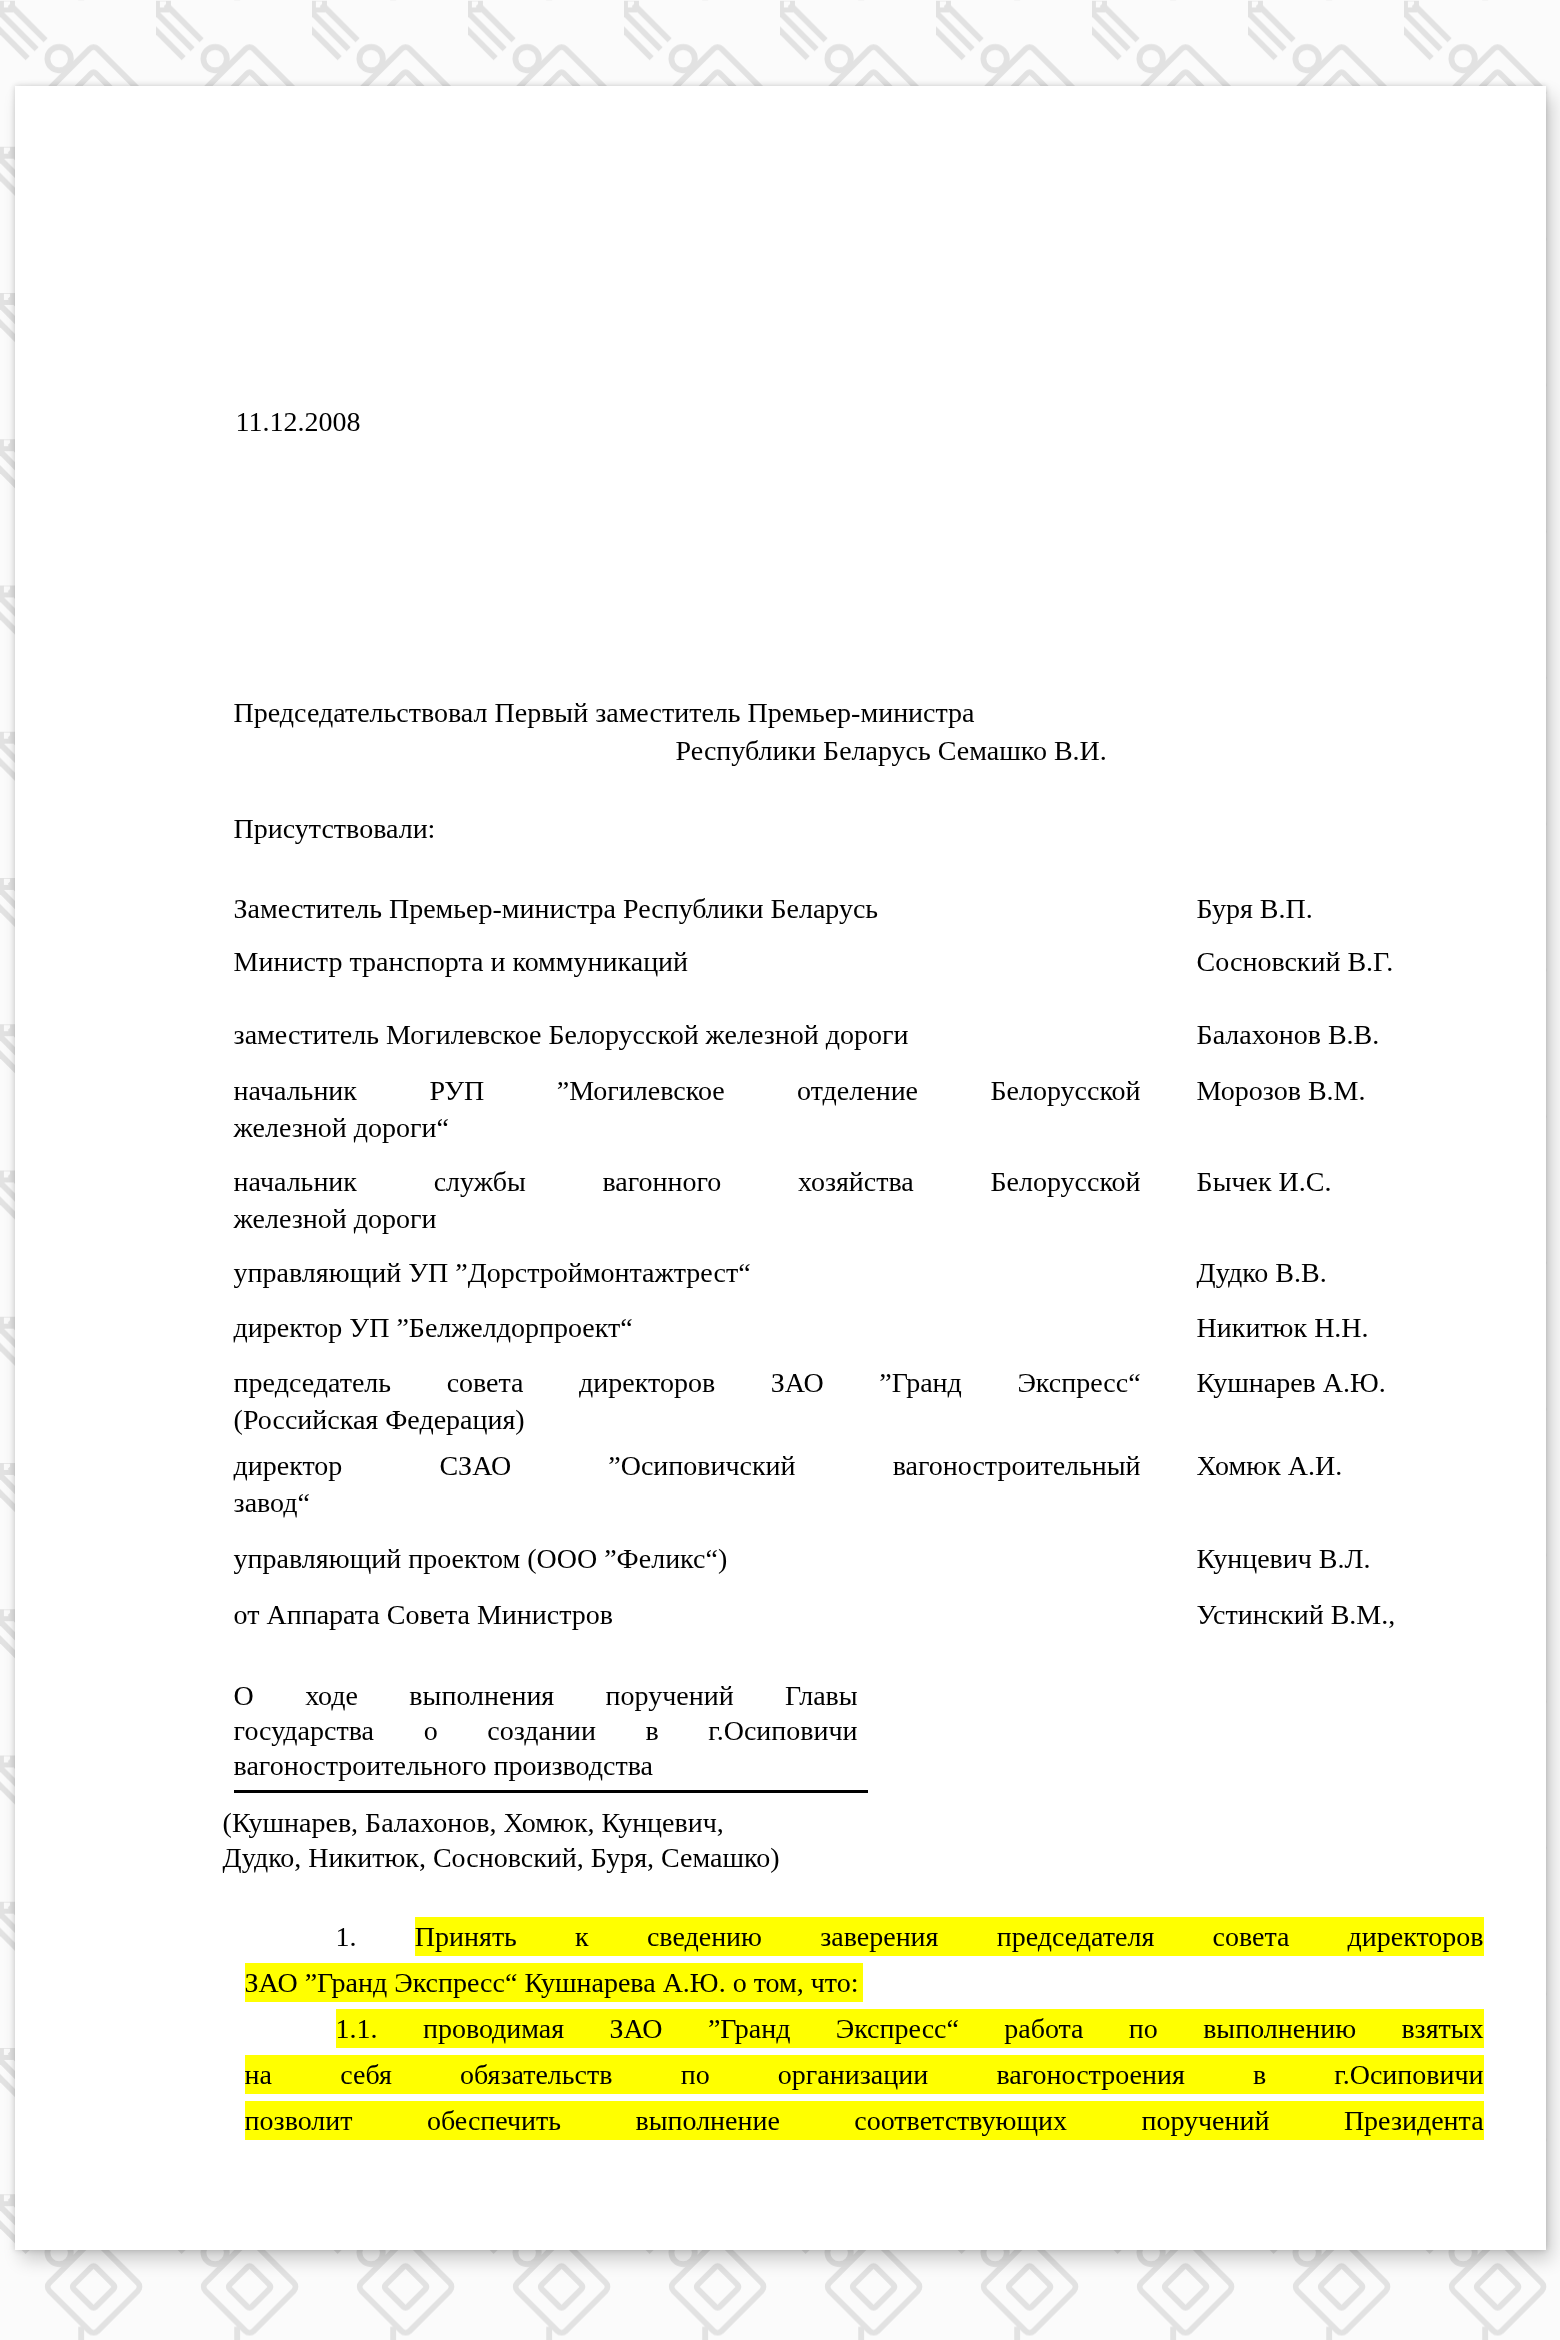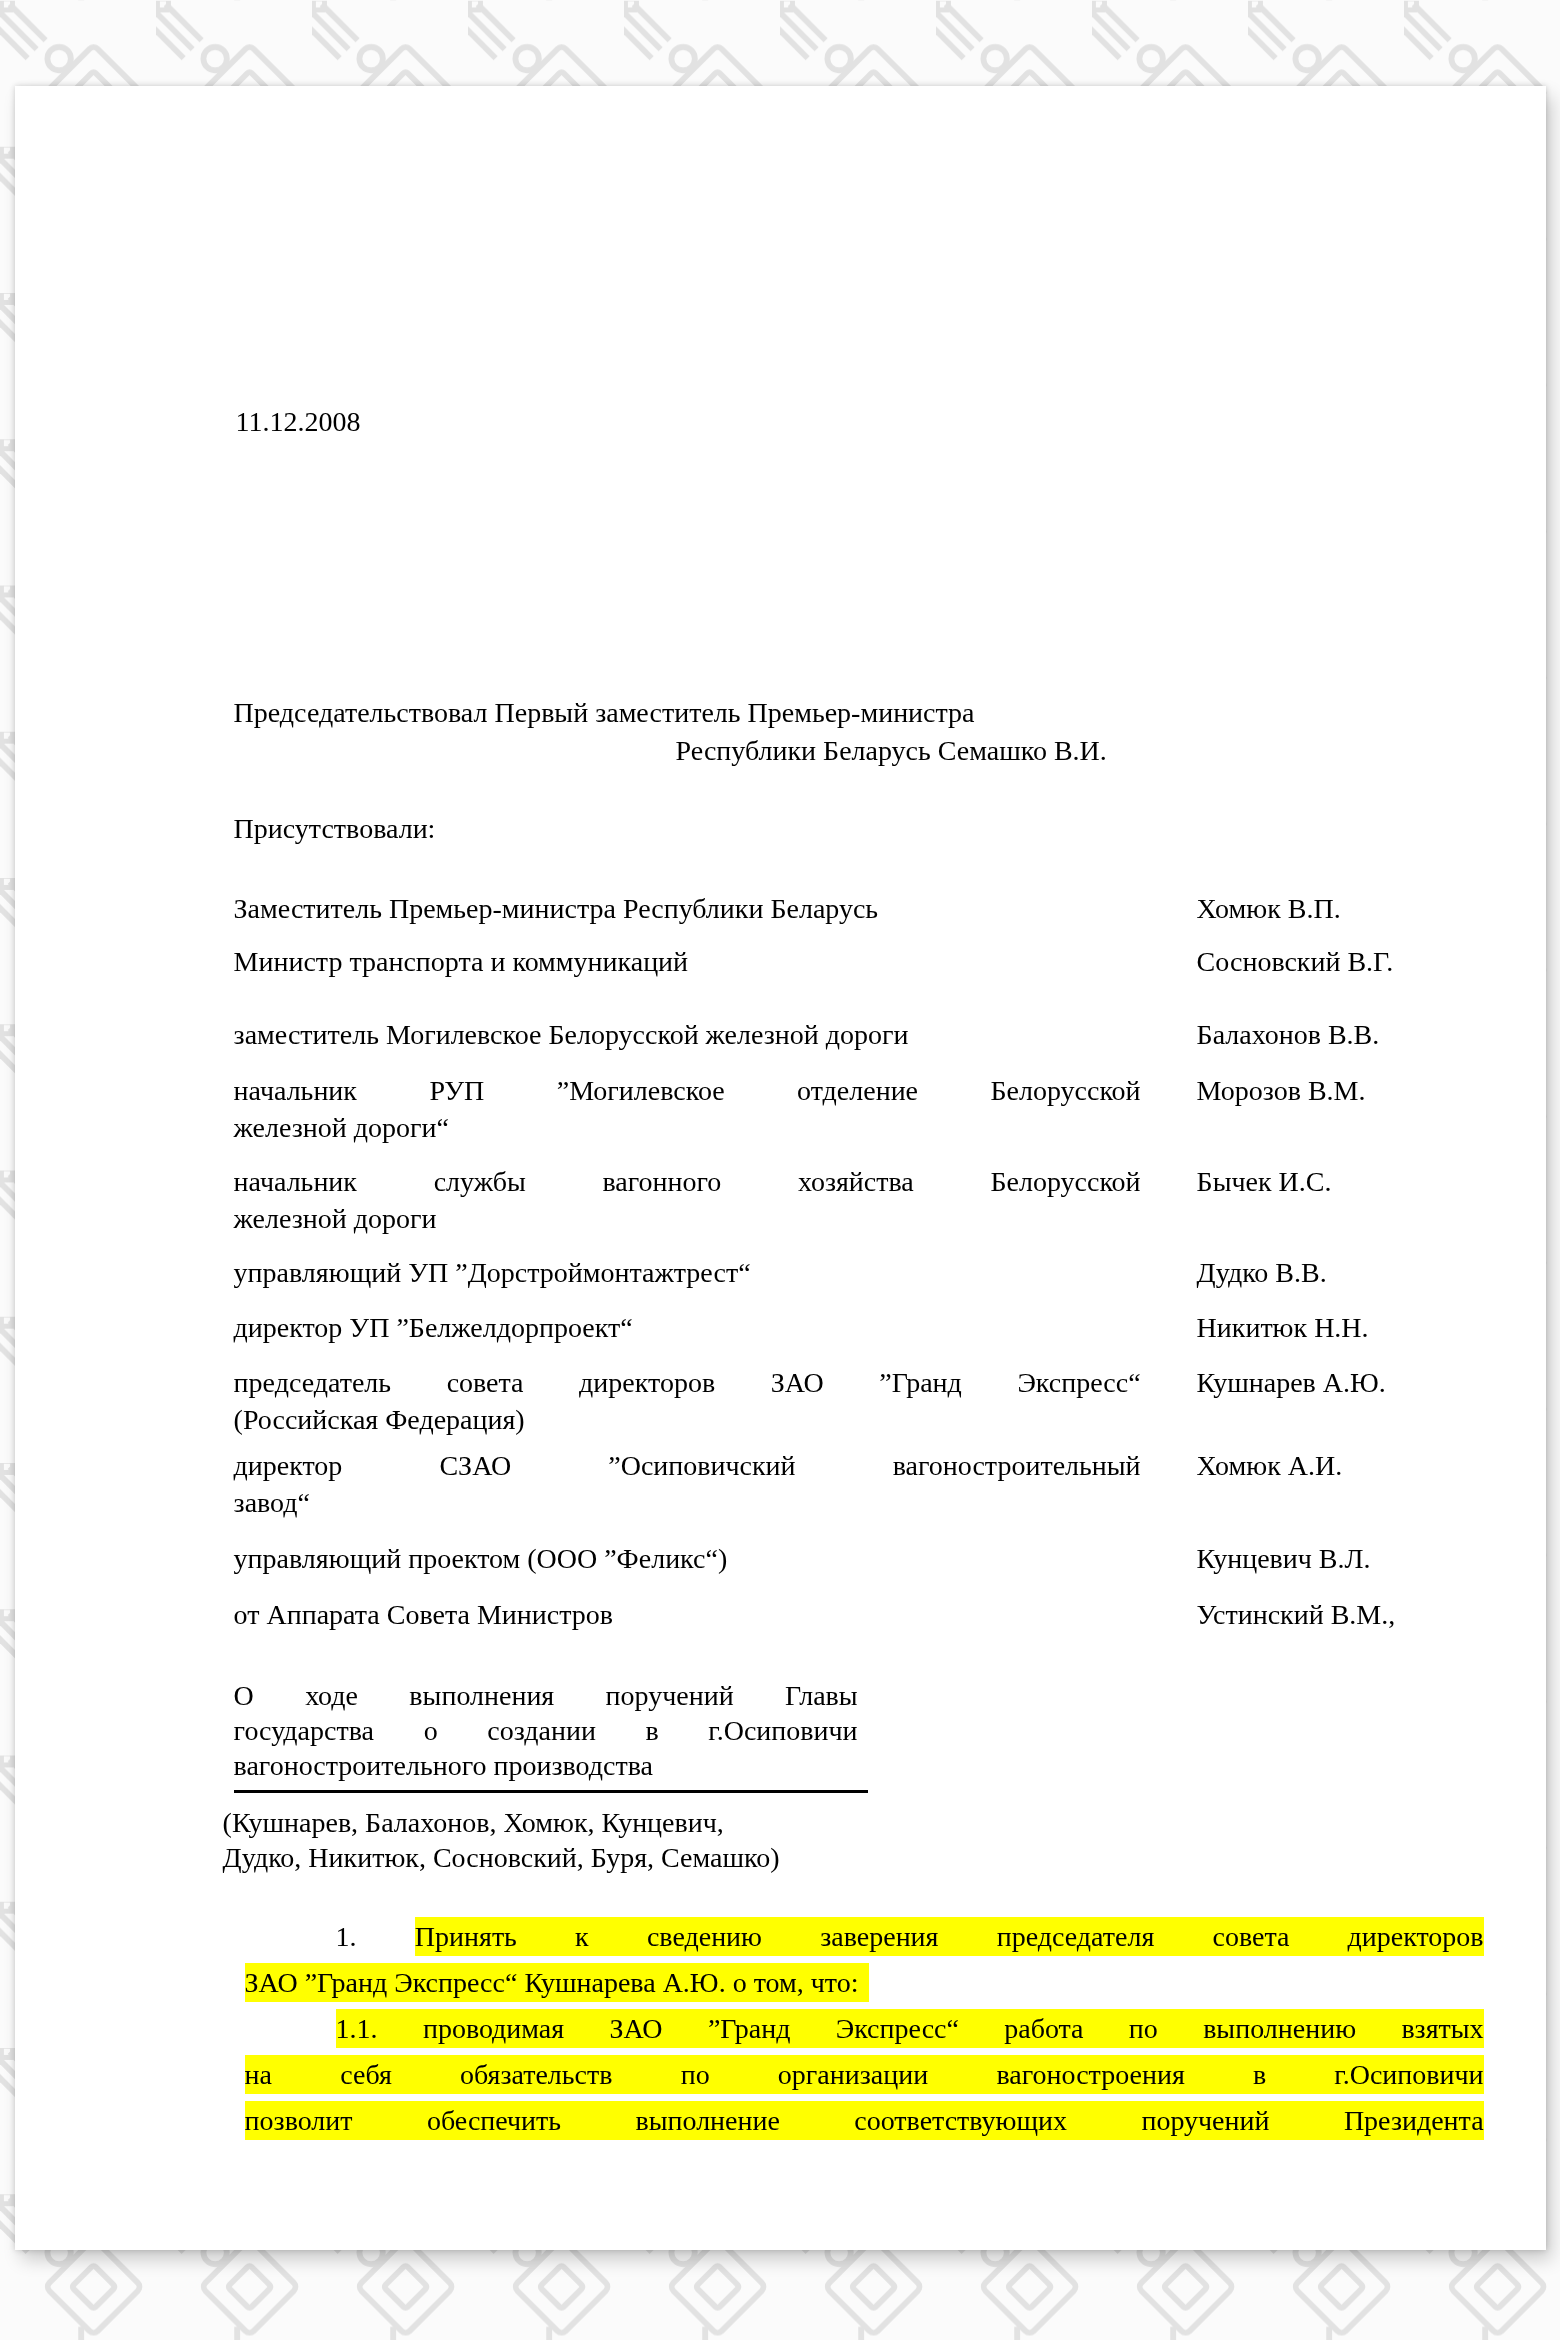--- a/index.html
+++ b/index.html
@@ -26,21 +26,21 @@
   .pos .just{text-align:justify;text-align-last:justify;}
   .name{position:absolute;left:963px;top:0;white-space:nowrap;}
   .subject{left:219px;top:1592px;width:624px;line-height:35px;}
   .subject .just{text-align:justify;text-align-last:justify;}
   .rule{left:219px;top:1704px;width:634px;height:2.9px;background:#000;}
   .paren{left:208px;top:1719px;width:741px;line-height:35px;white-space:nowrap;}
   .para{left:230px;top:1828px;width:1239px;line-height:46px;}
   .para .jline{text-align:justify;text-align-last:justify;}
   .para .ind{padding-left:91px;}
   .hl{background:#ffff00;padding-top:3.9px;padding-bottom:3.9px;}
-  .hl.tail{padding-right:11px;}
+  .hl.tail{padding-right:5px;}
   .nowrap{white-space:nowrap;}
 </style>
 </head>
 <body>
 
 <svg id="bg" xmlns="http://www.w3.org/2000/svg" viewBox="0 0 1600 2400" width="1560" height="2341">
   <defs>
     <pattern id="orn" patternUnits="userSpaceOnUse" width="160" height="150">
       <g fill="none" stroke="#e2e2e2" stroke-width="6" stroke-linejoin="round">
         <g transform="translate(96,95) rotate(45)">
@@ -68,21 +68,21 @@
 
     <div class="abs hdr">
       <div class="l1 nowrap">Председательствовал Первый заместитель Премьер-министра</div>
       <div class="l2 nowrap">Республики Беларусь Семашко В.И.</div>
     </div>
 
     <div class="abs present">Присутствовали:</div>
 
     <div class="abs row" style="top:804px">
       <span class="pos"><div>Заместитель Премьер-министра Республики Беларусь</div></span>
-      <span class="name">Хомюк В.П.</span>
+      <span class="name">Буря В.П.</span>
     </div>
 
     <div class="abs row" style="top:857px">
       <span class="pos"><div>Министр транспорта и коммуникаций</div></span>
       <span class="name">Сосновский В.Г.</span>
     </div>
 
     <div class="abs row" style="top:930px">
       <span class="pos"><div>заместитель Могилевское Белорусской железной дороги</div></span>
       <span class="name">Балахонов В.В.</span>

